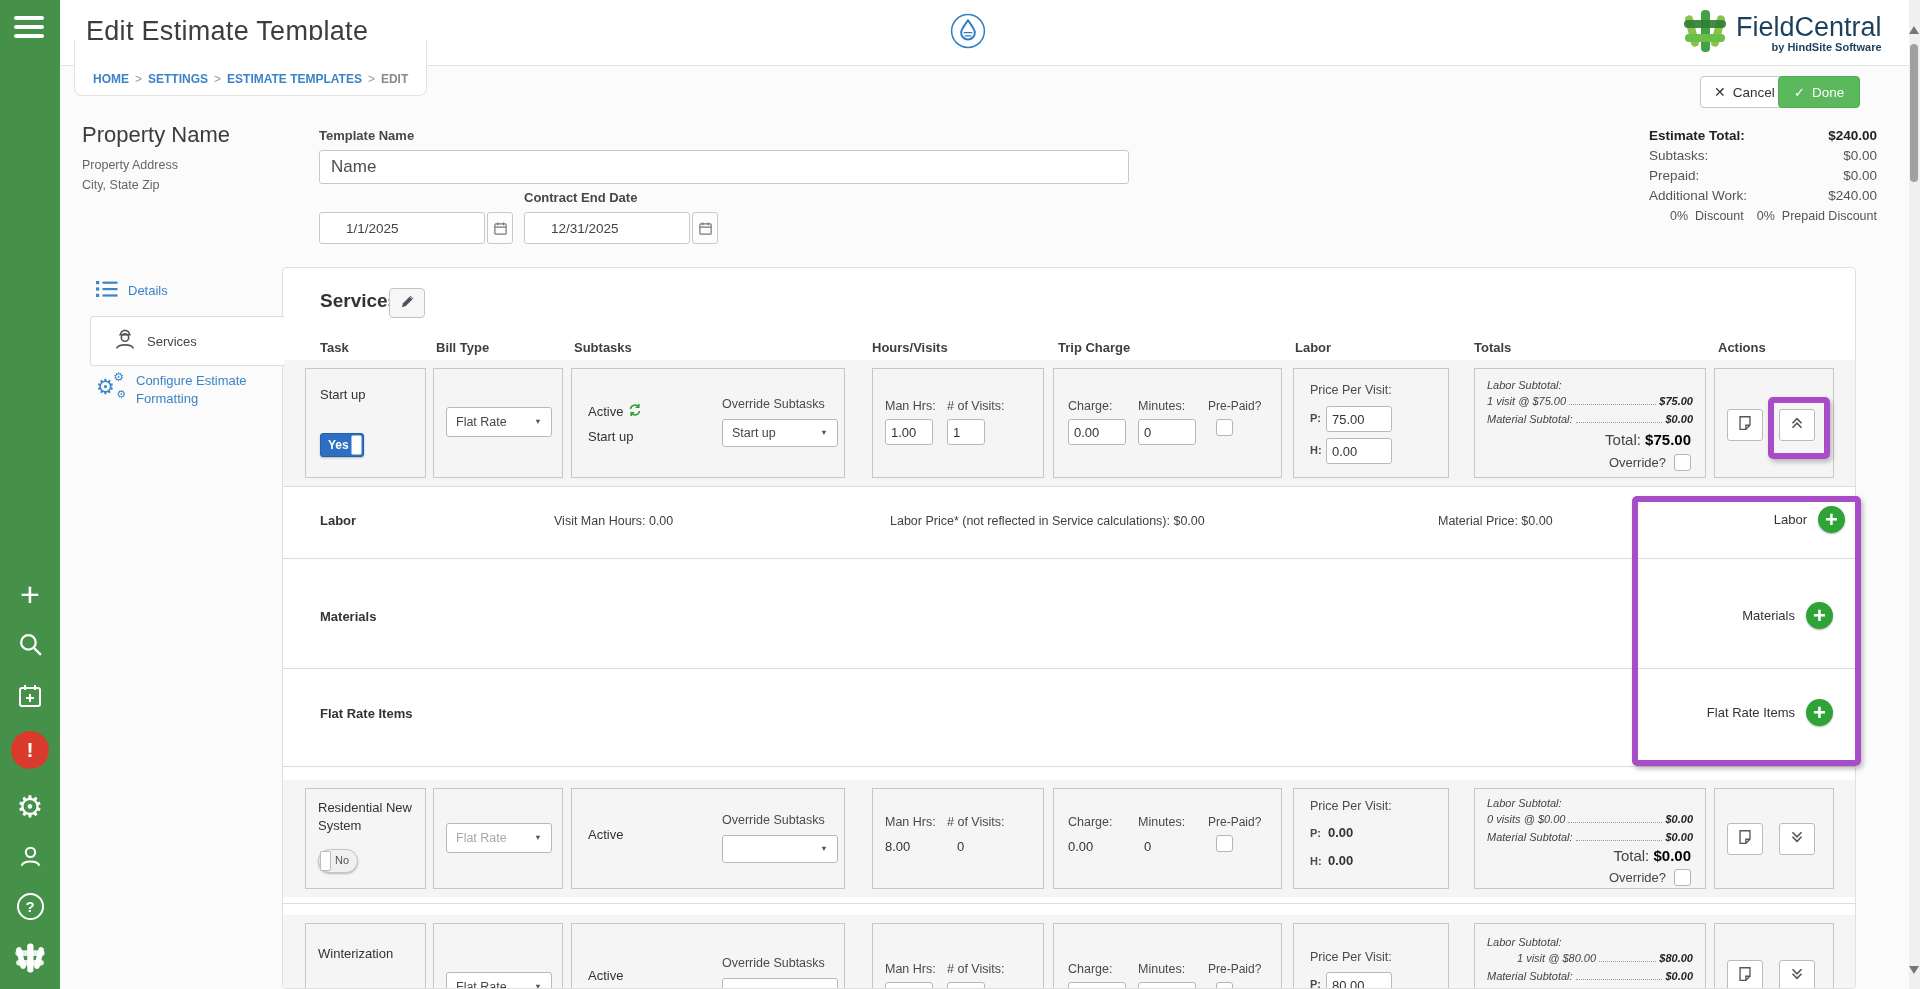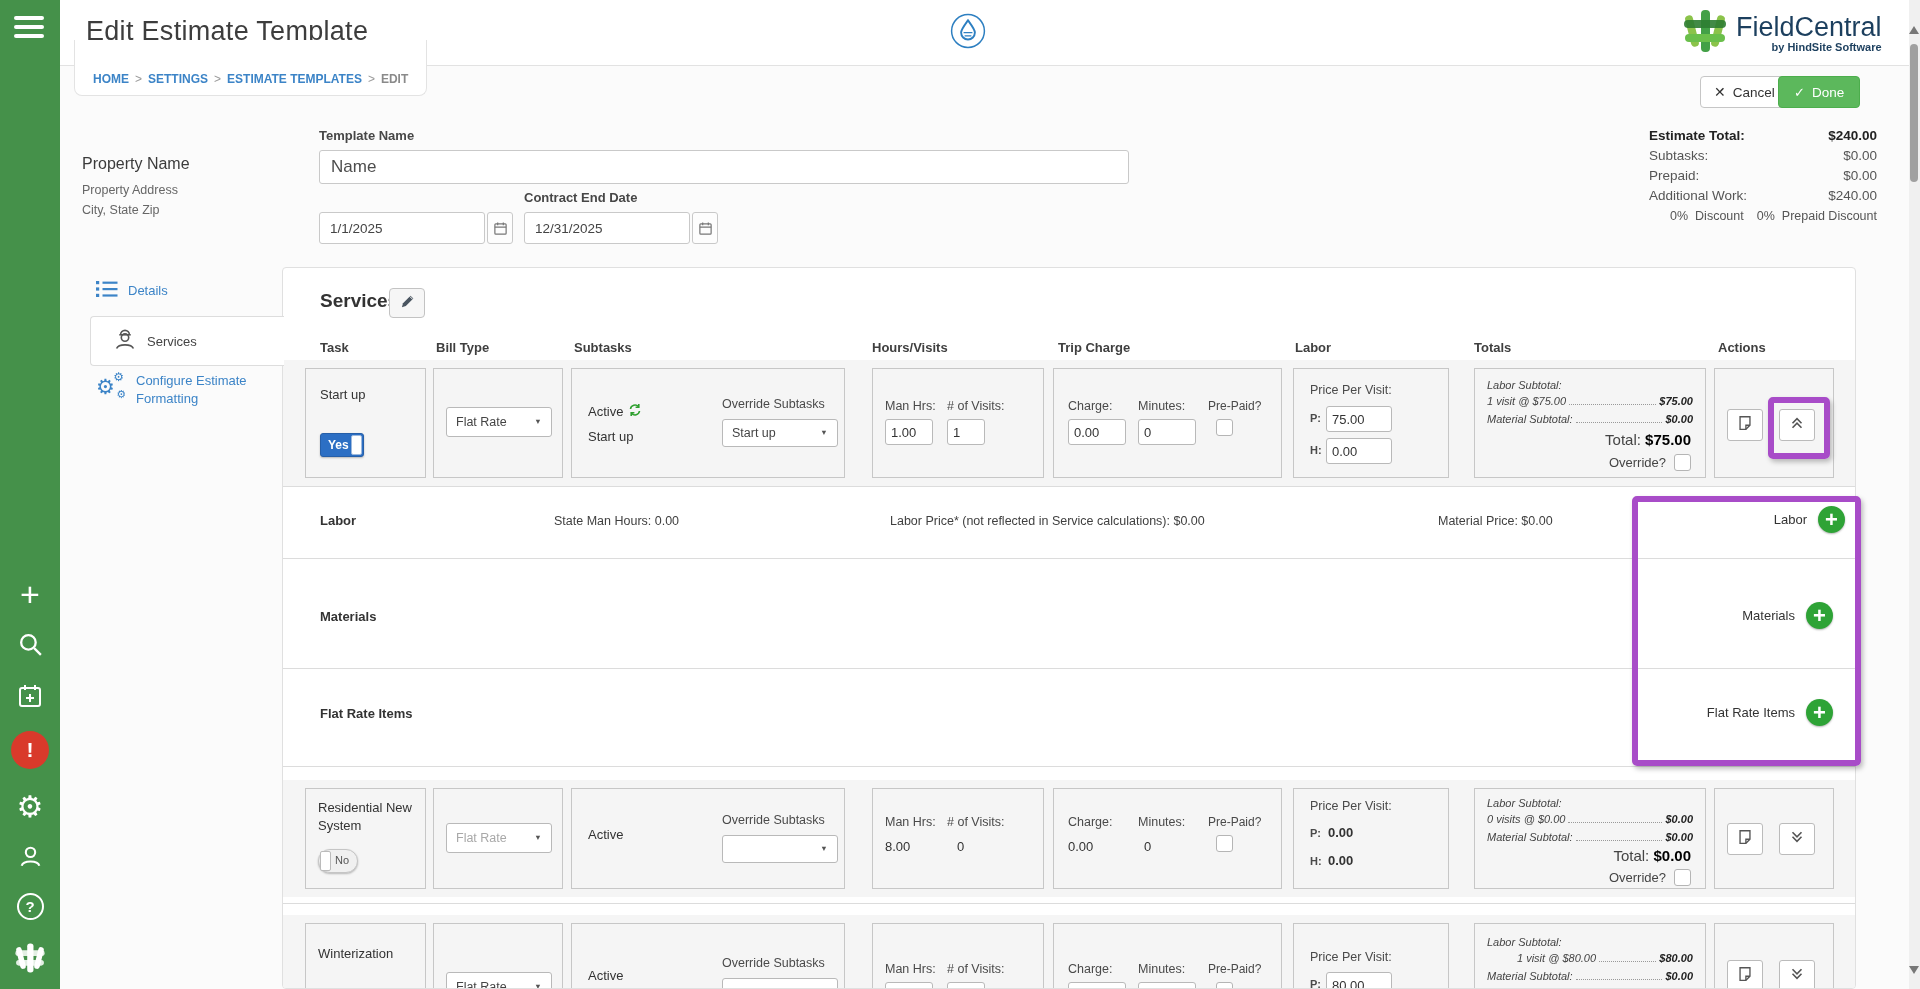--- a/index.html
+++ b/index.html
@@ -32,26 +32,26 @@
   .crumb-cur { color:#8a8a8a; }
 
   
   .btn-cancel { position:absolute; left:1700px; top:76px; height:32px; padding:0 13px; background:#fff; border:1px solid #c6c6c6; border-radius:4px; display:flex; align-items:center; gap:7px; font-size:13.5px; color:#333; cursor:pointer; z-index:6; }
   .btn-done { position:absolute; left:1778px; top:76px; height:32px; padding:0 15px; background:#5cb85c; border:1px solid #4cae4c; border-radius:4px; display:flex; align-items:center; gap:7px; font-size:13.5px; color:#fff; cursor:pointer; z-index:6; }
   .xmark { font-size:14px; font-weight:bold; }
   .ckmark { font-size:13px; font-weight:bold; }
 
   
   .prop { position:absolute; left:82px; top:122px; }
-  .prop h1 { font-size:16px; color:#3b3b3b; font-weight:500; margin-bottom:7px;margin-top:33px; }
+  .prop h1 { font-size:22px; color:#3b3b3b; font-weight:500; margin-bottom:7px; }
   .prop div { font-size:12.5px; color:#666; line-height:1.6; }
 
   .flabel { position:absolute; font-size:13px; font-weight:bold; color:#474747; }
   .tname-input { position:absolute; left:319px; top:150px; width:810px; height:34px; border:1px solid #c9c9c9; border-radius:3px; font-family:inherit; font-size:17px; color:#4d4d4d; padding:0 11px; background:#fff; }
-  .date-input { position:absolute; width:166px; height:32px; border:1px solid #c9c9c9; border-radius:3px; font-family:inherit; font-size:13.5px; color:#444; padding:0 10px; background:#fff; }
+  .date-input { position:absolute; width:166px; height:32px; border:1px solid #c9c9c9; border-radius:3px; font-family:inherit; font-size:13.5px; color:#444; padding:0 26px; background:#fff; }
   .date-addon { position:absolute; width:26px; height:32px; border:1px solid #c9c9c9; border-radius:3px; background:#fdfdfd; display:flex; align-items:center; justify-content:center; cursor:pointer; }
 
   .summary { position:absolute; left:1626px; top:126px; width:228px;margin-left:23px; }
   .sumrow { display:flex; justify-content:space-between; font-size:13.5px; color:#555; line-height:20px; }
   .sumrow.b { font-weight:bold; color:#222; }
   .sumdisc { margin-top:3px; display:flex; justify-content:flex-end; gap:7px; font-size:12.5px; color:#555; }
 
   
   .navitem { position:absolute; display:flex; align-items:center; gap:10px; color:#3c84c7; font-size:13px; cursor:pointer; }
   .tab-services { position:absolute; left:90px; top:316px; width:194px; height:50px; background:#fff; border:1px solid #ddd; border-right:none; border-radius:4px 0 0 4px; display:flex; align-items:center; gap:10px; padding-left:22px; font-size:13px; color:#444; z-index:4; cursor:pointer; }
@@ -419,21 +419,21 @@
           <svg width="16" height="16" viewBox="0 0 16 16">
               <path d="M3.5 8.2 8 3.7l4.5 4.5M3.5 12.7 8 8.2l4.5 4.5" fill="none" stroke="#555" stroke-width="1.6"></path>
             </svg>
         </span>
       </div>
     </div>
 
     <div class="sep" style="top:218px;"></div>
 
     <span class="secrow-label" style="left:37px; top:245px;">Labor</span>
-    <span class="secval" style="left:271px; top:246px;">State Man Hours: 0.00</span>
+    <span class="secval" style="left:271px; top:246px;">Visit Man Hours: 0.00</span>
     <span class="secval" style="left:607px; top:246px;">Labor Price* (not reflected in Service calculations): $0.00</span>
     <span class="secval" style="left:1155px; top:246px;">Material Price: $0.00</span>
     <div class="addgrp" style="right:10px; top:238px;">
       <span class="alabel">Labor</span>
       <span class="addc">
           <span>+</span>
         </span>
     </div>
 
     <div class="sep" style="top:290px;"></div>

